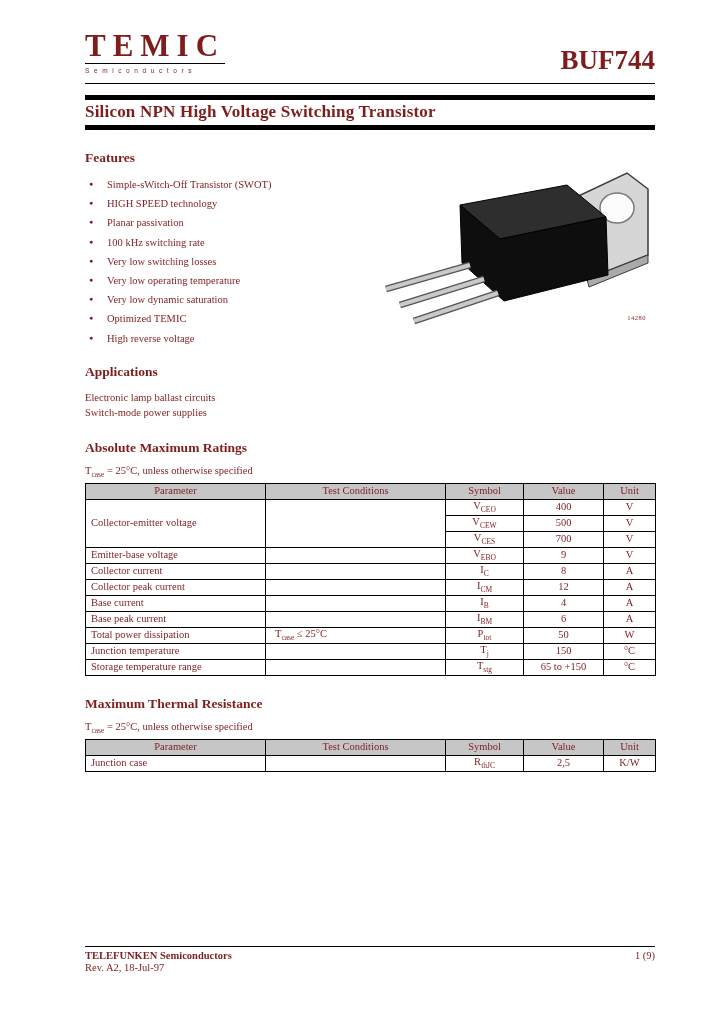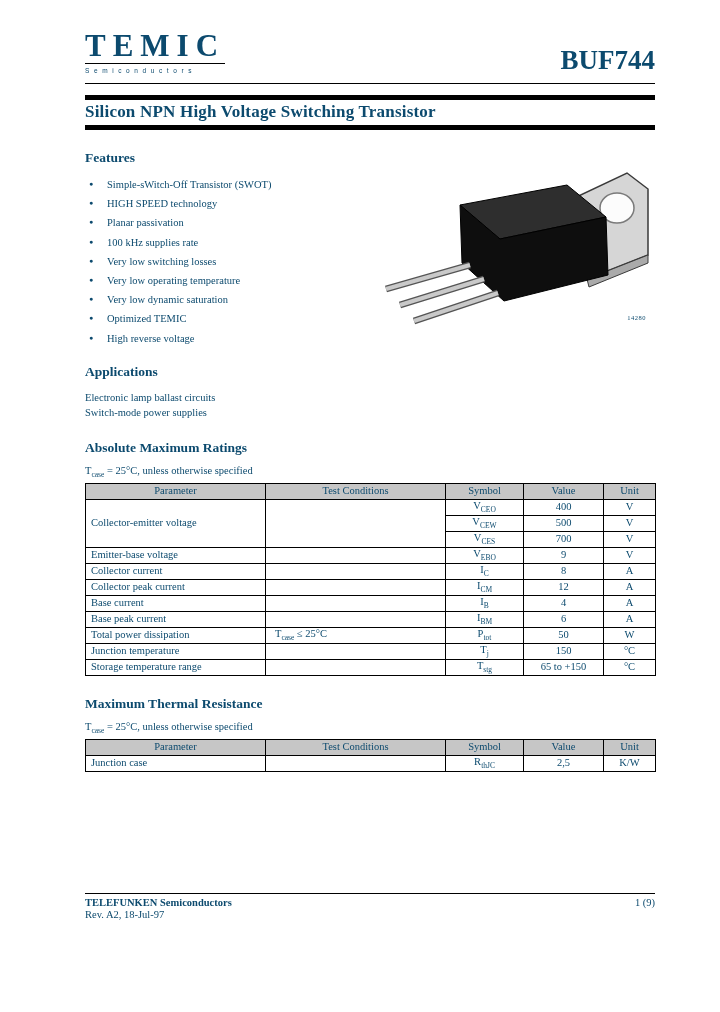--- a/index.html
+++ b/index.html
@@ -2,21 +2,21 @@
 <html><head>
 <meta charset="utf-8">
 <style>
   * { margin: 0; padding: 0; box-sizing: border-box; }
   html, body { background: #ffffff; }
   .page {
     position: relative;
     width: 720px;
     height: 1012px;
     background: #ffffff;
-    color: #0c4a6e;
+    color: #7f1d1d;
     font-family: "Liberation Serif", "DejaVu Serif", serif;
     overflow: hidden;
     margin: 0 auto;
   }
   .content { padding: 30px 65px 0 85px; }
 
   
   .masthead {
     display: flex;
     justify-content: space-between;
@@ -114,21 +114,21 @@
     text-align: center;
   }
   .spec-table td.c-param { text-align: left; }
   .spec-table td.c-cond { text-align: left; padding-left: 9px; }
   .spec-table td.c-sym, .spec-table td.c-val, .spec-table td.c-unit { text-align: center; }
 
   
   .page-footer {
     position: absolute;
     left: 85px;
-    top: 893px;
+    top: 946px;
     width: 570px;
     border-top: 1.5px solid #000;
     padding-top: 3px;
     display: flex;
     justify-content: space-between;
     align-items: flex-start;
   }
   .footer-company { font-size: 10.5px; font-weight: bold; }
   .footer-rev { font-size: 10.5px; margin-top: 1px; }
   .footer-page { font-size: 10.5px; }
@@ -149,21 +149,21 @@
 
     <div class="title-bar">
       <h1>Silicon NPN High Voltage Switching Transistor</h1>
     </div>
 
     <h2 class="section-heading">Features</h2>
     <ul class="features-list">
         <li>Simple-sWitch-Off Transistor (SWOT)</li>
         <li>HIGH SPEED technology</li>
         <li>Planar passivation</li>
-        <li>100 kHz supplies rate</li>
+        <li>100 kHz switching rate</li>
         <li>Very low switching losses</li>
         <li>Very low operating temperature</li>
         <li>Very low dynamic saturation</li>
         <li>Optimized TEMIC</li>
         <li>High reverse voltage</li>
       </ul>
 
     <div class="package-figure">
       <svg viewBox="0 0 278 172" width="278" height="172">
 

